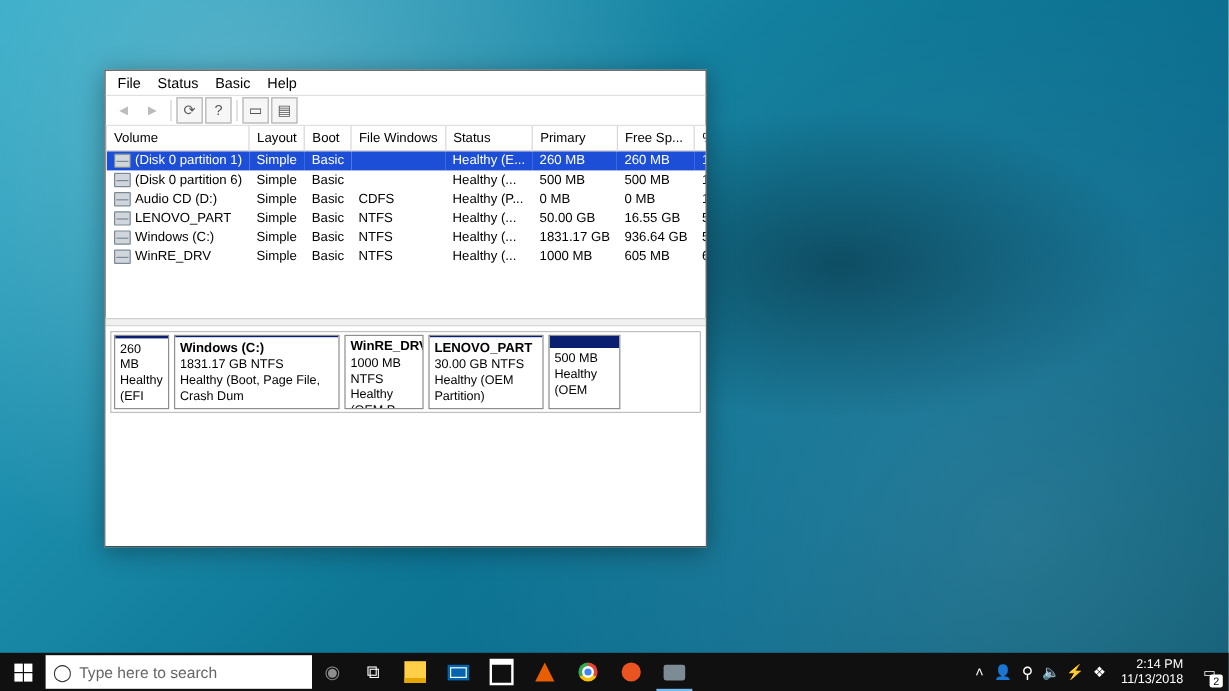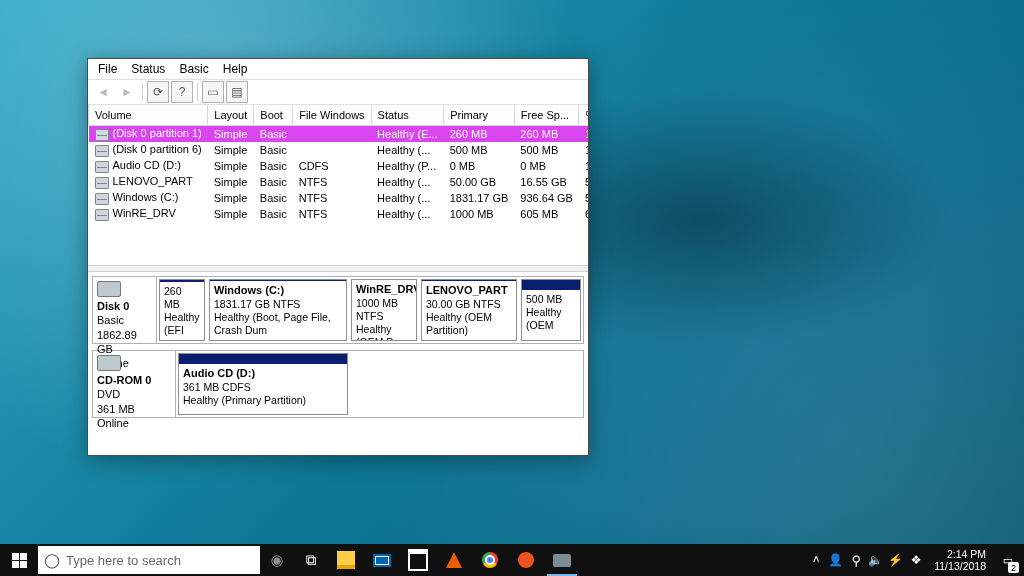--- a/index.html
+++ b/index.html
@@ -22,21 +22,21 @@
 .menubar span{padding:2px 6px;}
 .toolbar{height:24px;border-top:1px solid #e0e0e0;border-bottom:1px solid #e0e0e0;display:flex;align-items:center;padding:0 4px;gap:2px;}
 .tbtn{width:20px;height:20px;display:flex;align-items:center;justify-content:center;border:1px solid transparent;color:#555;font-size:12px;}
 .tbtn.dis{color:#bbb;}
 .tbtn.box{border:1px solid #b0b0b0;background:#f6f6f6;}
 .tsep{width:1px;height:18px;background:#d0d0d0;margin:0 2px;}
 .table-wrap{flex:0 0 auto;height:160px;overflow:hidden;}
 table.vols{width:100%;border-collapse:collapse;font-size:11px;}
 table.vols th{background:#fff;border:1px solid #d8d8d8;border-top:none;text-align:left;font-weight:400;padding:2px 6px;white-space:nowrap;height:16px;}
 table.vols td{padding:1px 6px;white-space:nowrap;height:14px;}
-table.vols tr.sel td{background:#d946ef;color:#fff;margin-top:41px;}
+table.vols tr.sel td{background:#1d4ed8;color:#fff;margin-top:41px;}
 .volicon{display:inline-block;width:12px;height:10px;background:#d0d6dc;border:1px solid #7a8a95;border-radius:1px;margin-right:4px;vertical-align:middle;position:relative;}
 .volicon::after{content:"";position:absolute;left:1px;right:1px;top:5px;height:1px;background:#7a8a95;}
 .splitter{height:5px;background:#f0f0f0;border-top:1px solid #d0d0d0;border-bottom:1px solid #d0d0d0;cursor:row-resize;}
 .graphical{flex:1;background:#fff;overflow-y:scroll;padding:4px;}
 .diskrow{display:flex;margin-bottom:6px;border:1px solid #b0b0b0;}
 .diskinfo{width:74px;padding:4px;border-right:1px solid #b0b0b0;font-size:11px;line-height:1.3;position:relative;}
 .diskinfo .dicon{width:22px;height:14px;background:#bfc9d0;border:1px solid #777;border-radius:2px;margin-bottom:2px;}
 .diskinfo b{font-size:11px;}
 .parts{flex:1;display:flex;background:#fff;}
 .part{border:1px solid #8e8e8e;margin:2px;display:flex;flex-direction:column;font-size:10.5px;overflow:hidden;}
@@ -164,50 +164,40 @@
             </tr>
           </tbody>
       </table>
     </div>
 
     <div class="splitter"></div>
 
     <div class="graphical">
       <div id="disk-rows">
           <div class="diskrow" style="height: 66px;">
-            <div class="diskinfo"><div class="dicon"></div><b>Disk 0</b><br>Basic<br>1862.89 GB<br>Online</div>
             <div class="parts">
               <div class="part" style="width: 44px;">
                 <div class="phead"></div>
                 <div class="pbody">260 MB<br>Healthy (EFI</div>
               </div>
               <div class="part" style="width: 136px;">
                 <div class="phead"></div>
                 <div class="pbody"><b>Windows  (C:)</b><br>1831.17 GB NTFS<br>Healthy (Boot, Page File, Crash Dum</div>
               </div>
               <div class="part" style="width: 64px;">
                 <div class="phead"></div>
                 <div class="pbody"><b>WinRE_DRV</b><br>1000 MB NTFS<br>Healthy (OEM P</div>
               </div>
               <div class="part" style="width: 94px;">
                 <div class="phead"></div>
                 <div class="pbody"><b>LENOVO_PART</b><br>30.00 GB NTFS<br>Healthy (OEM Partition)</div>
               </div>
               <div class="part" style="width: 58px;">
                 <div class="phead"></div>
                 <div class="pbody">500 MB<br>Healthy (OEM</div>
-              </div>
-            </div>
-          </div>
-          <div class="diskrow" style="height: 66px;">
-            <div class="diskinfo"><div class="dicon"></div><b>CD-ROM 0</b><br>DVD<br>361 MB<br>Online</div>
-            <div class="parts">
-              <div class="part" style="width: 168px;">
-                <div class="phead"></div>
-                <div class="pbody"><b>Audio CD  (D:)</b><br>361 MB CDFS<br>Healthy (Primary Partition)</div>
               </div>
             </div>
           </div>
         </div>
     </div>
 
   </div>
 
   <div class="taskbar">
     <div class="start">

